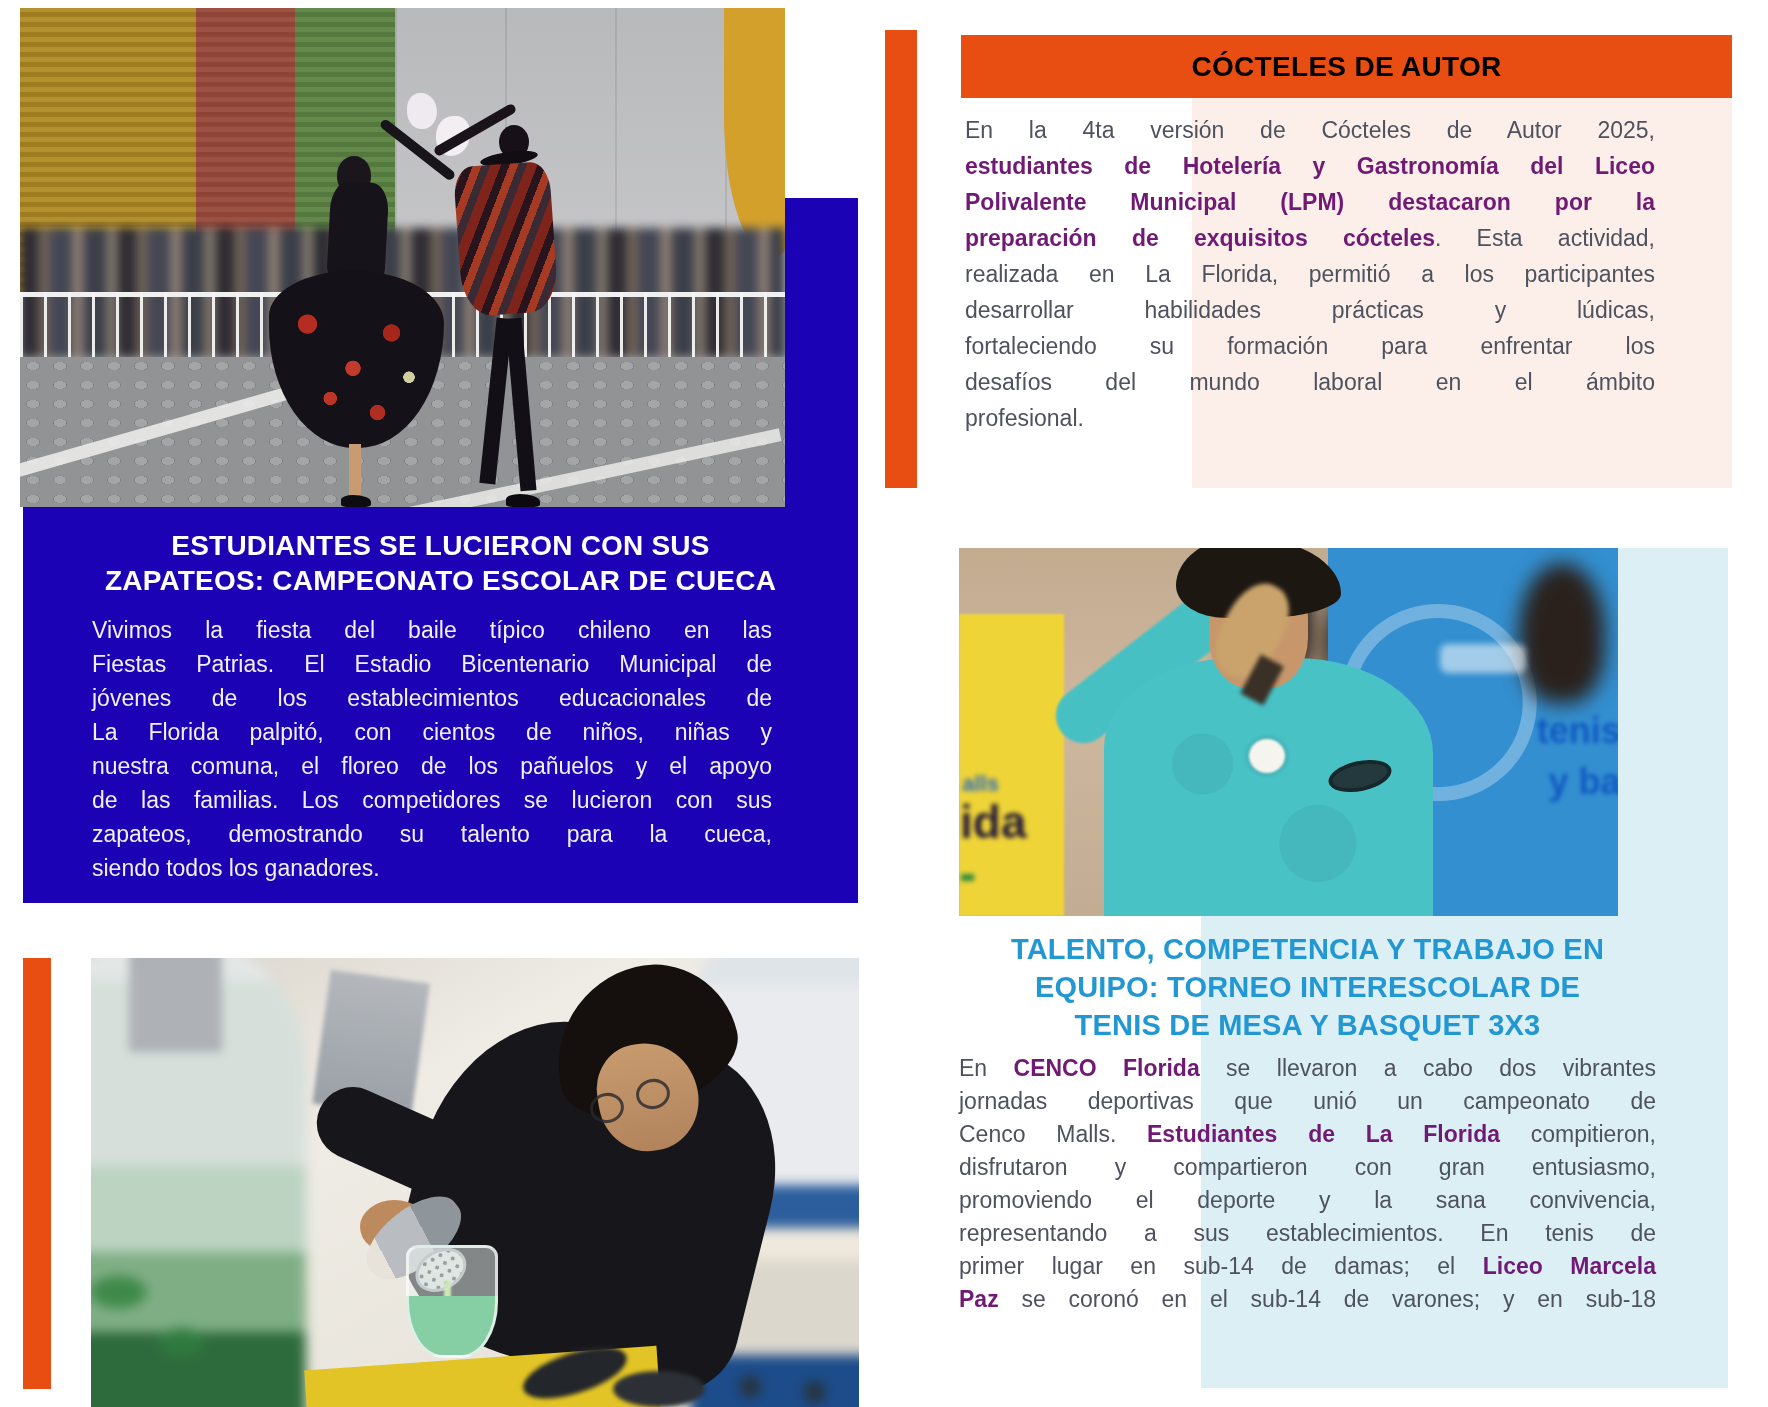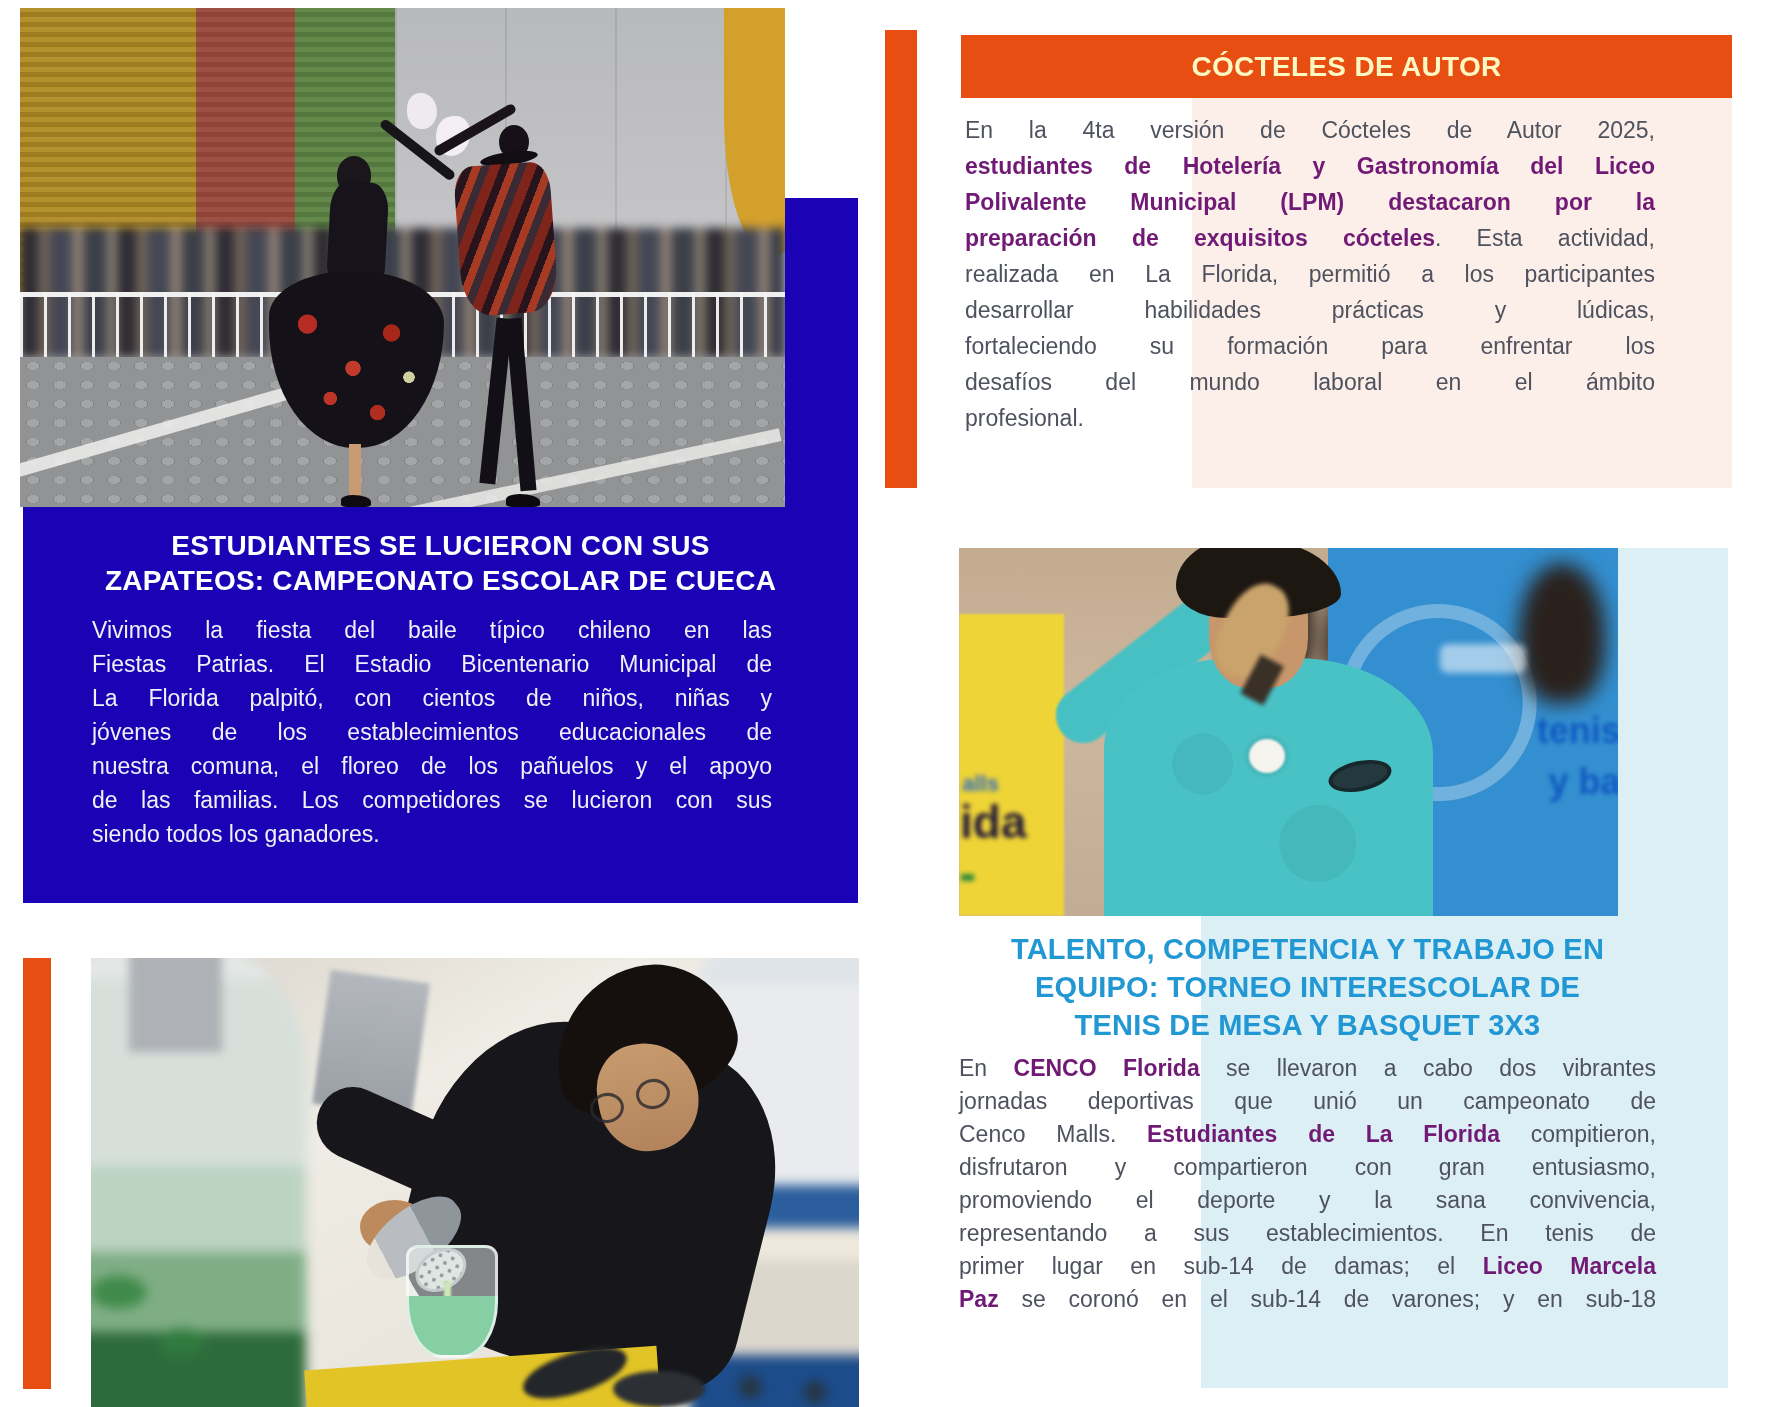--- a/index.html
+++ b/index.html
@@ -19,21 +19,21 @@
   .tline b{font-weight:700;}
 
   .blue-box{position:absolute;left:23px;top:198px;width:835px;height:705px;background:#1B03B5;z-index:0;}
   .box-title{position:absolute;left:40px;top:330px;width:755px;margin:0;color:#ffffff;
              font-size:28px;line-height:35px;font-weight:700;text-align:center;letter-spacing:.2px;}
   .box-body{position:absolute;left:69px;top:415px;width:680px;color:#f2eff6;
             font-size:23px;line-height:34px;font-weight:400;}
 
   .orange-header{position:absolute;left:961px;top:35px;width:771px;height:63px;background:#E84D12;
                  text-align:center;z-index:2;}
-  .orange-header span{line-height:63px;color:#fef9c3;font-size:28px;font-weight:700;letter-spacing:.3px;}
+  .orange-header span{line-height:63px;color:#000000;font-size:28px;font-weight:700;letter-spacing:.3px;}
 
   .cocteles-body{position:absolute;left:965px;top:112px;width:690px;color:#4E525E;
                  font-size:23px;line-height:36px;z-index:2;}
   .cocteles-body b,.tennis-body b{color:#701a75;}
 
   .tennis-title{position:absolute;left:959px;top:930px;width:697px;margin:0;color:#2197D3;
                 font-size:29px;line-height:38px;font-weight:700;text-align:center;z-index:2;letter-spacing:.2px;}
   .tennis-body{position:absolute;left:959px;top:1052px;width:697px;color:#4E525E;
                font-size:23px;line-height:33px;z-index:2;}
 
@@ -152,24 +152,25 @@
 <div class="page">
 
   <section class="blue-box">
     <h2 class="box-title">
         <div class="tline">ESTUDIANTES SE LUCIERON CON SUS</div>
         <div class="tline">ZAPATEOS: CAMPEONATO ESCOLAR DE CUECA</div>
       </h2>
     <div class="box-body jt last-left">
         <div class="tline">Vivimos la fiesta del baile típico chileno en las</div>
         <div class="tline">Fiestas Patrias. El Estadio Bicentenario Municipal de</div>
+        <div class="tline">jóvenes de los establecimientos educacionales de</div>
         <div class="tline">La Florida palpitó, con cientos de niños, niñas y</div>
-        <div class="tline">jóvenes de los establecimientos educacionales de</div>
         <div class="tline">nuestra comuna, el floreo de los pañuelos y el apoyo</div>
         <div class="tline">de las familias. Los competidores se lucieron con sus</div>
+        <div class="tline">zapateos, demostrando su talento para la cueca,</div>
         <div class="tline">siendo todos los ganadores.</div>
       </div>
   </section>
 
   <figure class="photo cueca">
     <div class="cue-p1"></div>
     <div class="cue-p2"></div>
     <div class="cue-p3"></div>
     <div class="cue-p4"></div>
     <div class="cue-yellow"></div>

